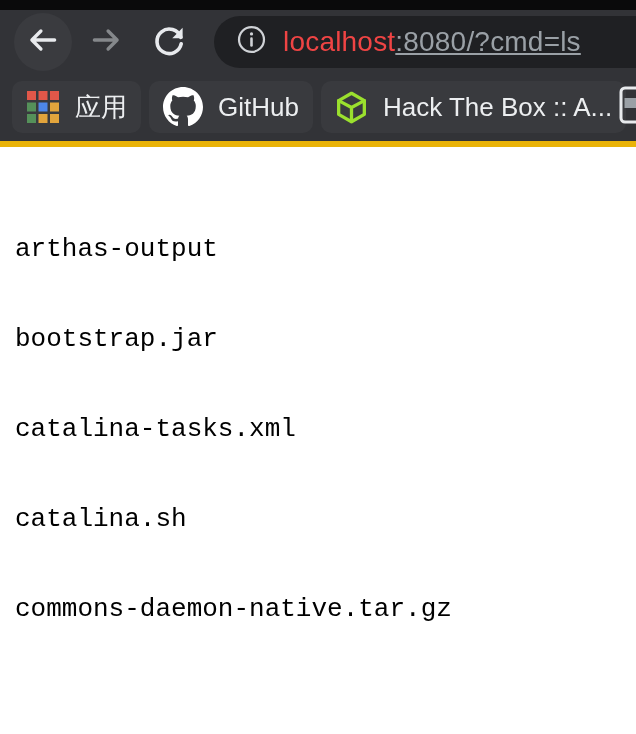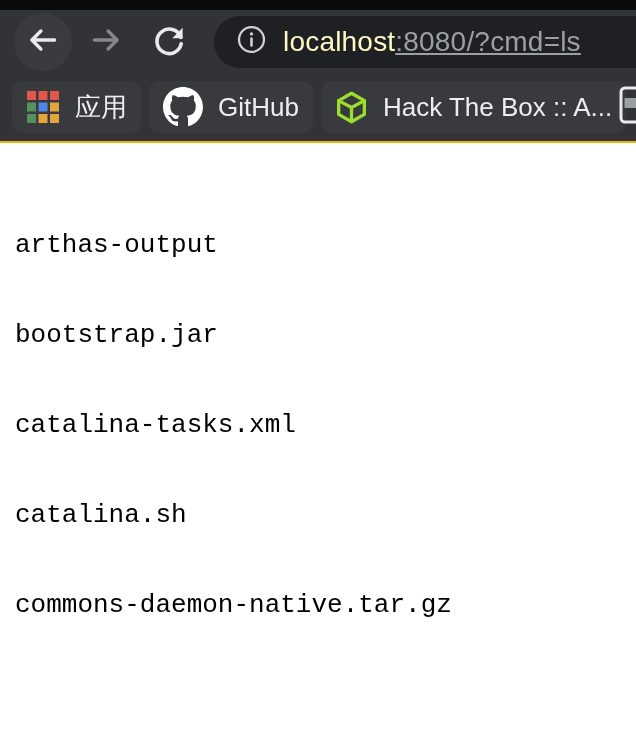--- a/index.html
+++ b/index.html
@@ -46,28 +46,28 @@
     align-items: center;
     padding-left: 22px;
     cursor: text;
   }
   .omnibox .url {
     margin-left: 16px;
     font-size: 28px;
     letter-spacing: 0.2px;
     white-space: nowrap;
   }
-  .url .host { color: #fef9c3; }
+  .url .host { color: #ef4444; }
   .url .rest { color: #9aa0a6; text-decoration: underline; }
 
   
   .bookmarks-bar {
     height: 68px;
     background: #323337;
-    border-bottom: 2px solid #eab308;
+    border-bottom: 6px solid #eab308;
     display: flex;
     align-items: center;
     padding-left: 12px;
     position: relative;
     overflow: hidden;
     text-align: center;
   }
   .bookmark {
     display: flex;
     align-items: center;

